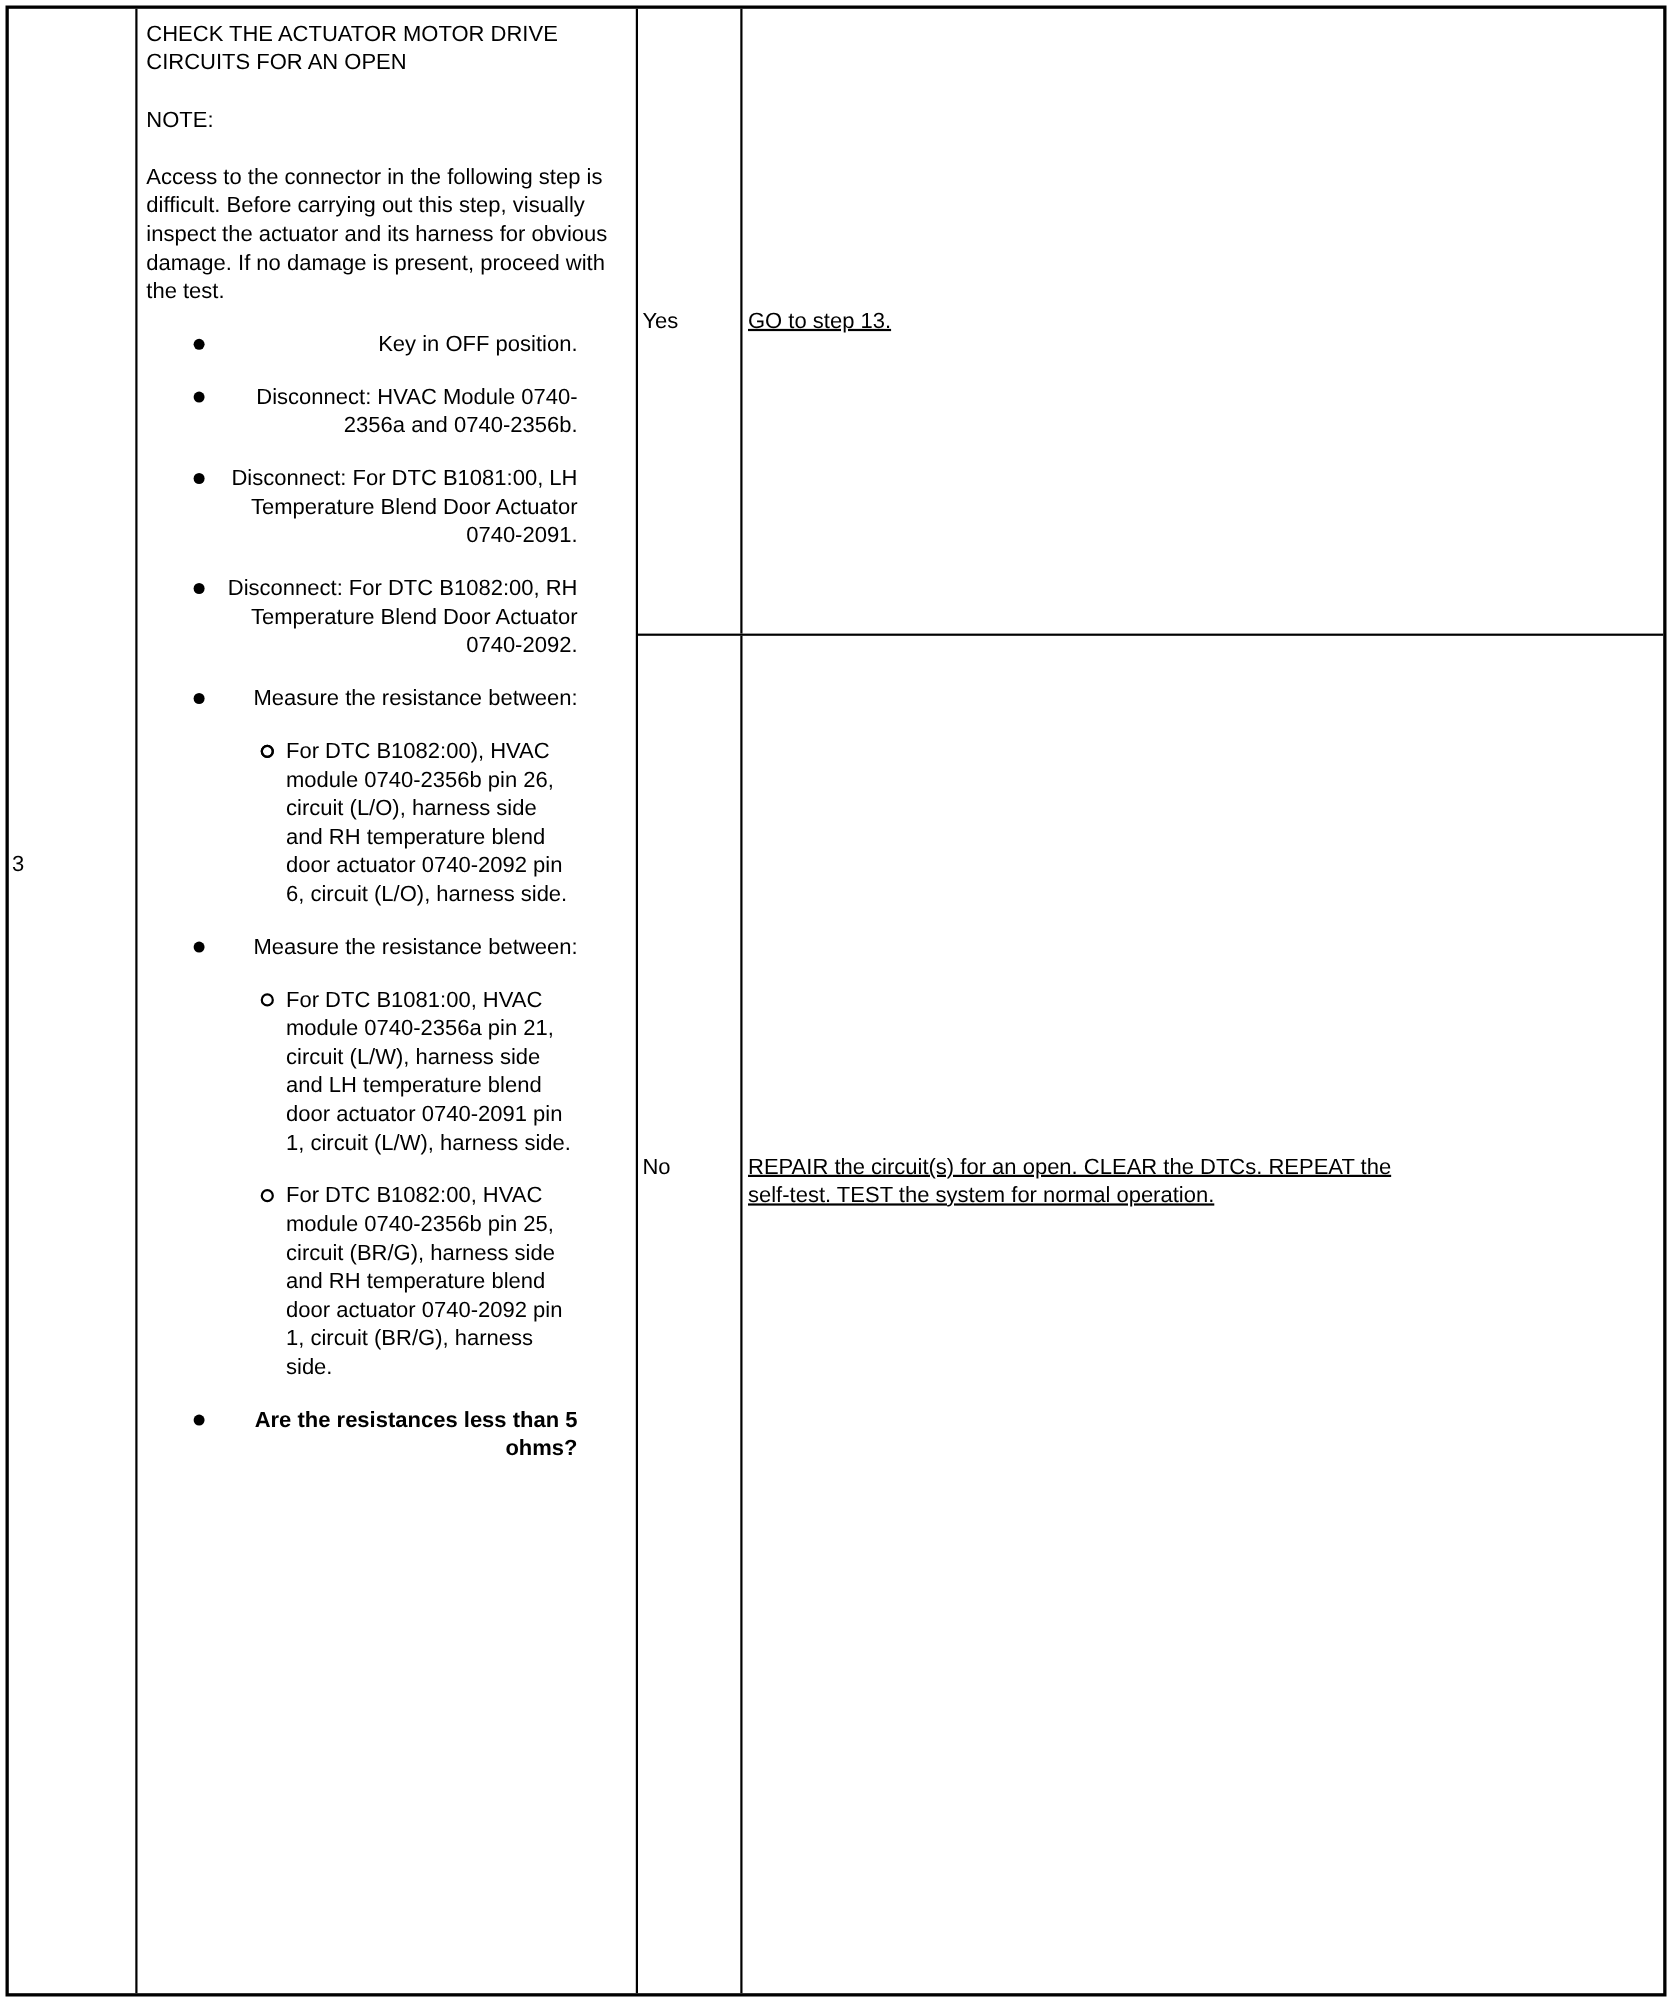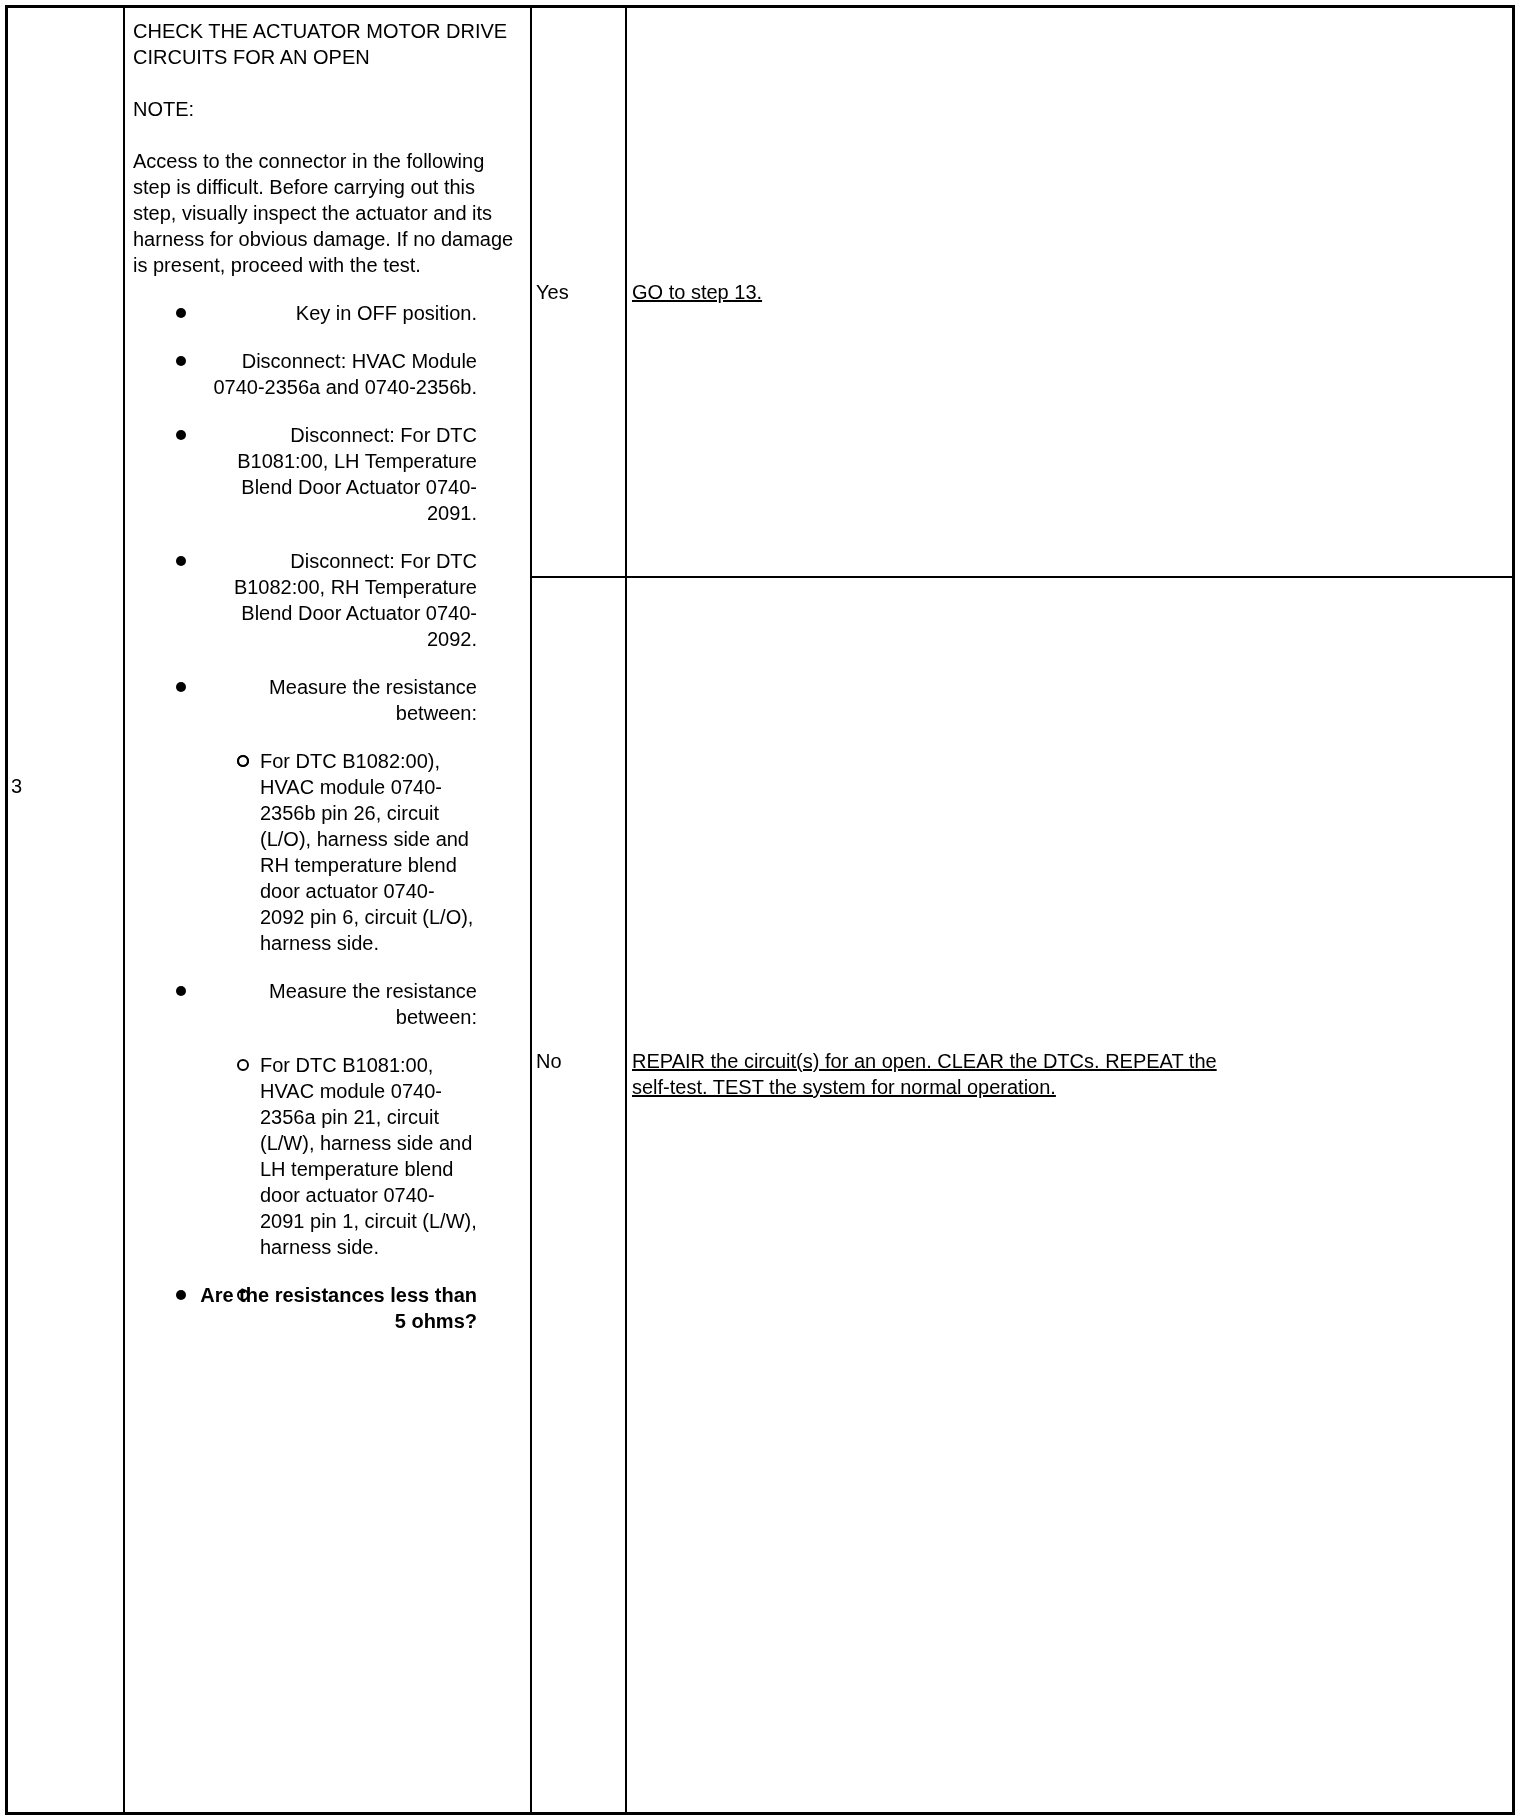--- a/index.html
+++ b/index.html
@@ -26,21 +26,21 @@
   }
   
   .step-col {
     width: 117px;
     border-right: 2px solid #000;
     padding: 8px 4px 8px 3px;
   }
   .step-num { margin-top: 757px; }
   
   .desc-col {
-    width: 407px;
+    width: 455px;
     border-right: 2px solid #000;
     padding: 10px 8px;
   }
   .title { margin: 0; }
   .note-label { margin-top: 26px; font-weight: normal; }
   .note-text { margin-top: 26px; }
   ul.steps {
     list-style: none;
     margin: 22px 0 0 0;
     padding: 0;
@@ -106,21 +106,21 @@
     <ul class="steps" id="instruction-list">
         <li class="lvl1"><span class="marker"></span><span class="li-text">Key in OFF position.</span></li>
         <li class="lvl1"><span class="marker"></span><span class="li-text">Disconnect: HVAC Module 0740-2356a and 0740-2356b.</span></li>
         <li class="lvl1"><span class="marker"></span><span class="li-text">Disconnect: For DTC B1081:00, LH Temperature Blend Door Actuator 0740-2091.</span></li>
         <li class="lvl1"><span class="marker"></span><span class="li-text">Disconnect: For DTC B1082:00, RH Temperature Blend Door Actuator 0740-2092.</span></li>
         <li class="lvl1"><span class="marker"></span><span class="li-text">Measure the resistance between:</span></li>
         <li class="lvl2"><span class="marker"></span></li>
         <li class="lvl2"><span class="marker"></span><span class="li-text">For DTC B1082:00), HVAC module 0740-2356b pin 26, circuit (L/O), harness side and RH temperature blend door actuator 0740-2092 pin 6, circuit (L/O), harness side.</span></li>
         <li class="lvl1"><span class="marker"></span><span class="li-text">Measure the resistance between:</span></li>
         <li class="lvl2"><span class="marker"></span><span class="li-text">For DTC B1081:00, HVAC module 0740-2356a pin 21, circuit (L/W), harness side and LH temperature blend door actuator 0740-2091 pin 1, circuit (L/W), harness side.</span></li>
-        <li class="lvl2"><span class="marker"></span></li>
+        <li class="lvl2"><span class="marker"></span><span class="li-text">For DTC B1082:00, HVAC module 0740-2356b pin 25, circuit (BR/G), harness side and RH temperature blend door actuator 0740-2092 pin 1, circuit (BR/G), harness side.</span></li>
         <li class="lvl1 bold"><span class="marker"></span><span class="li-text">Are the resistances less than 5 ohms?</span></li>
       </ul>
   </div>
 
   <div class="right-col">
 
     <div class="row row-yes">
       <div class="result-cell">
         <span>Yes</span>
       </div>

